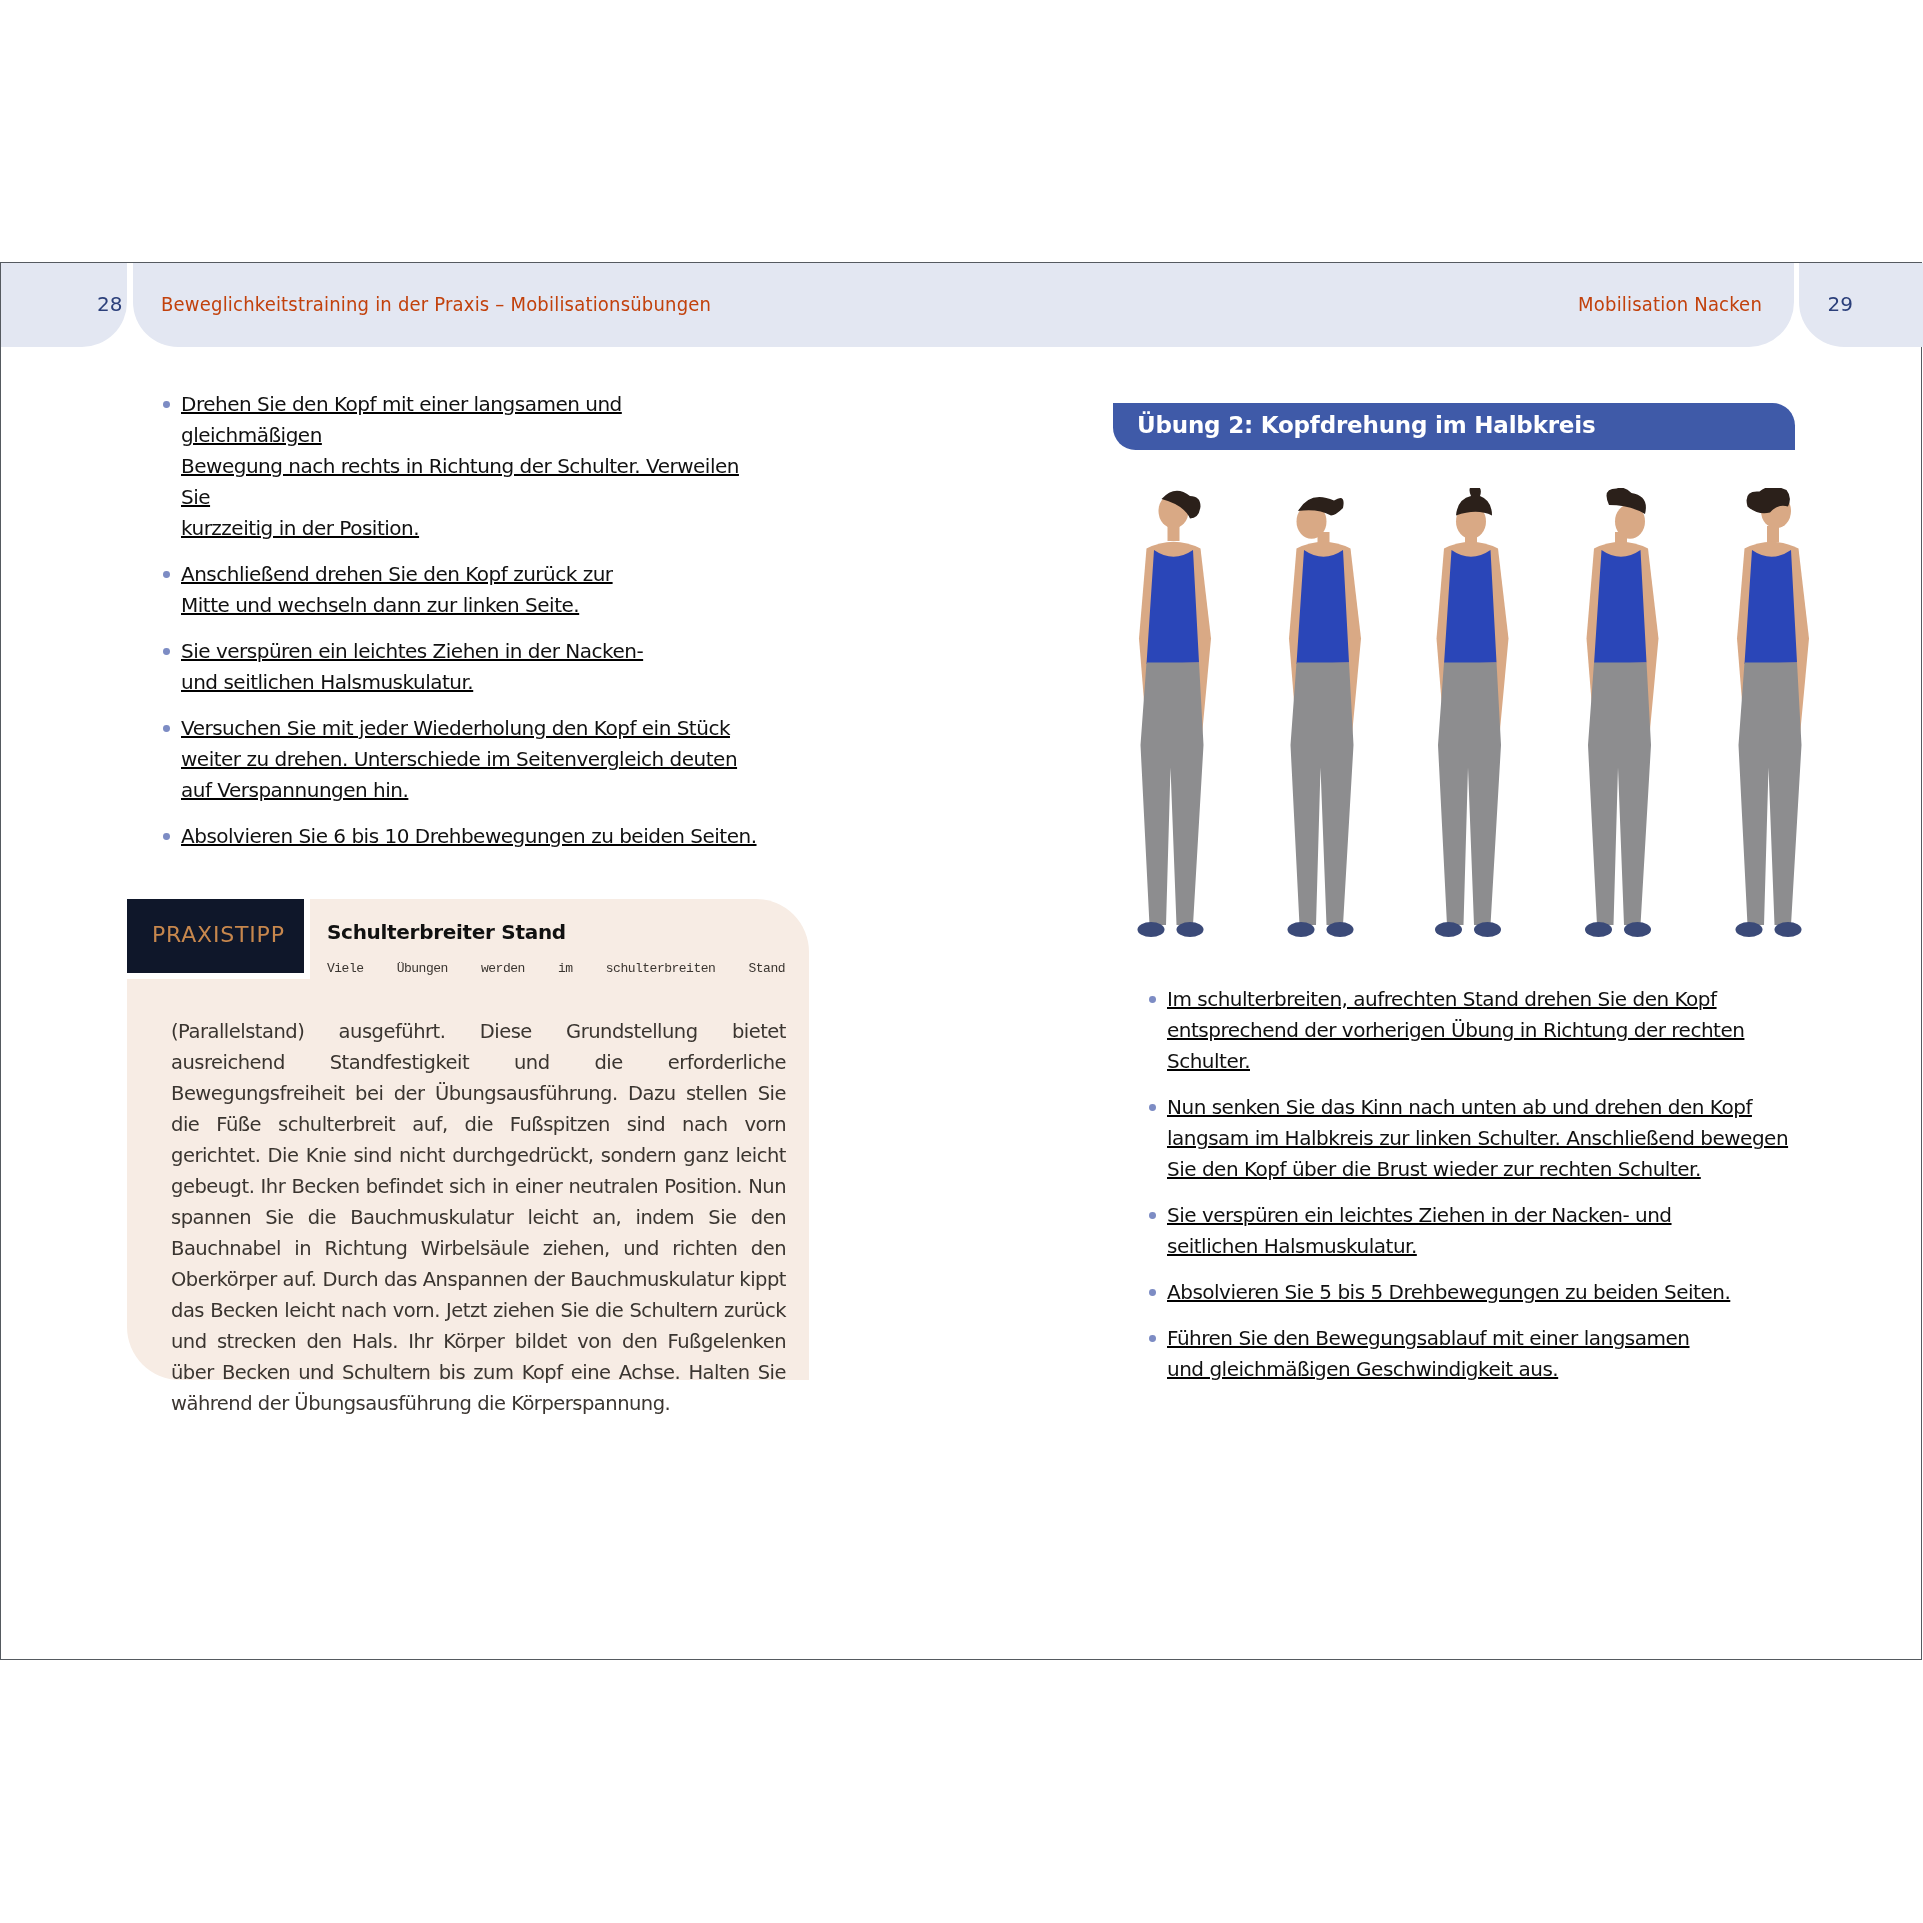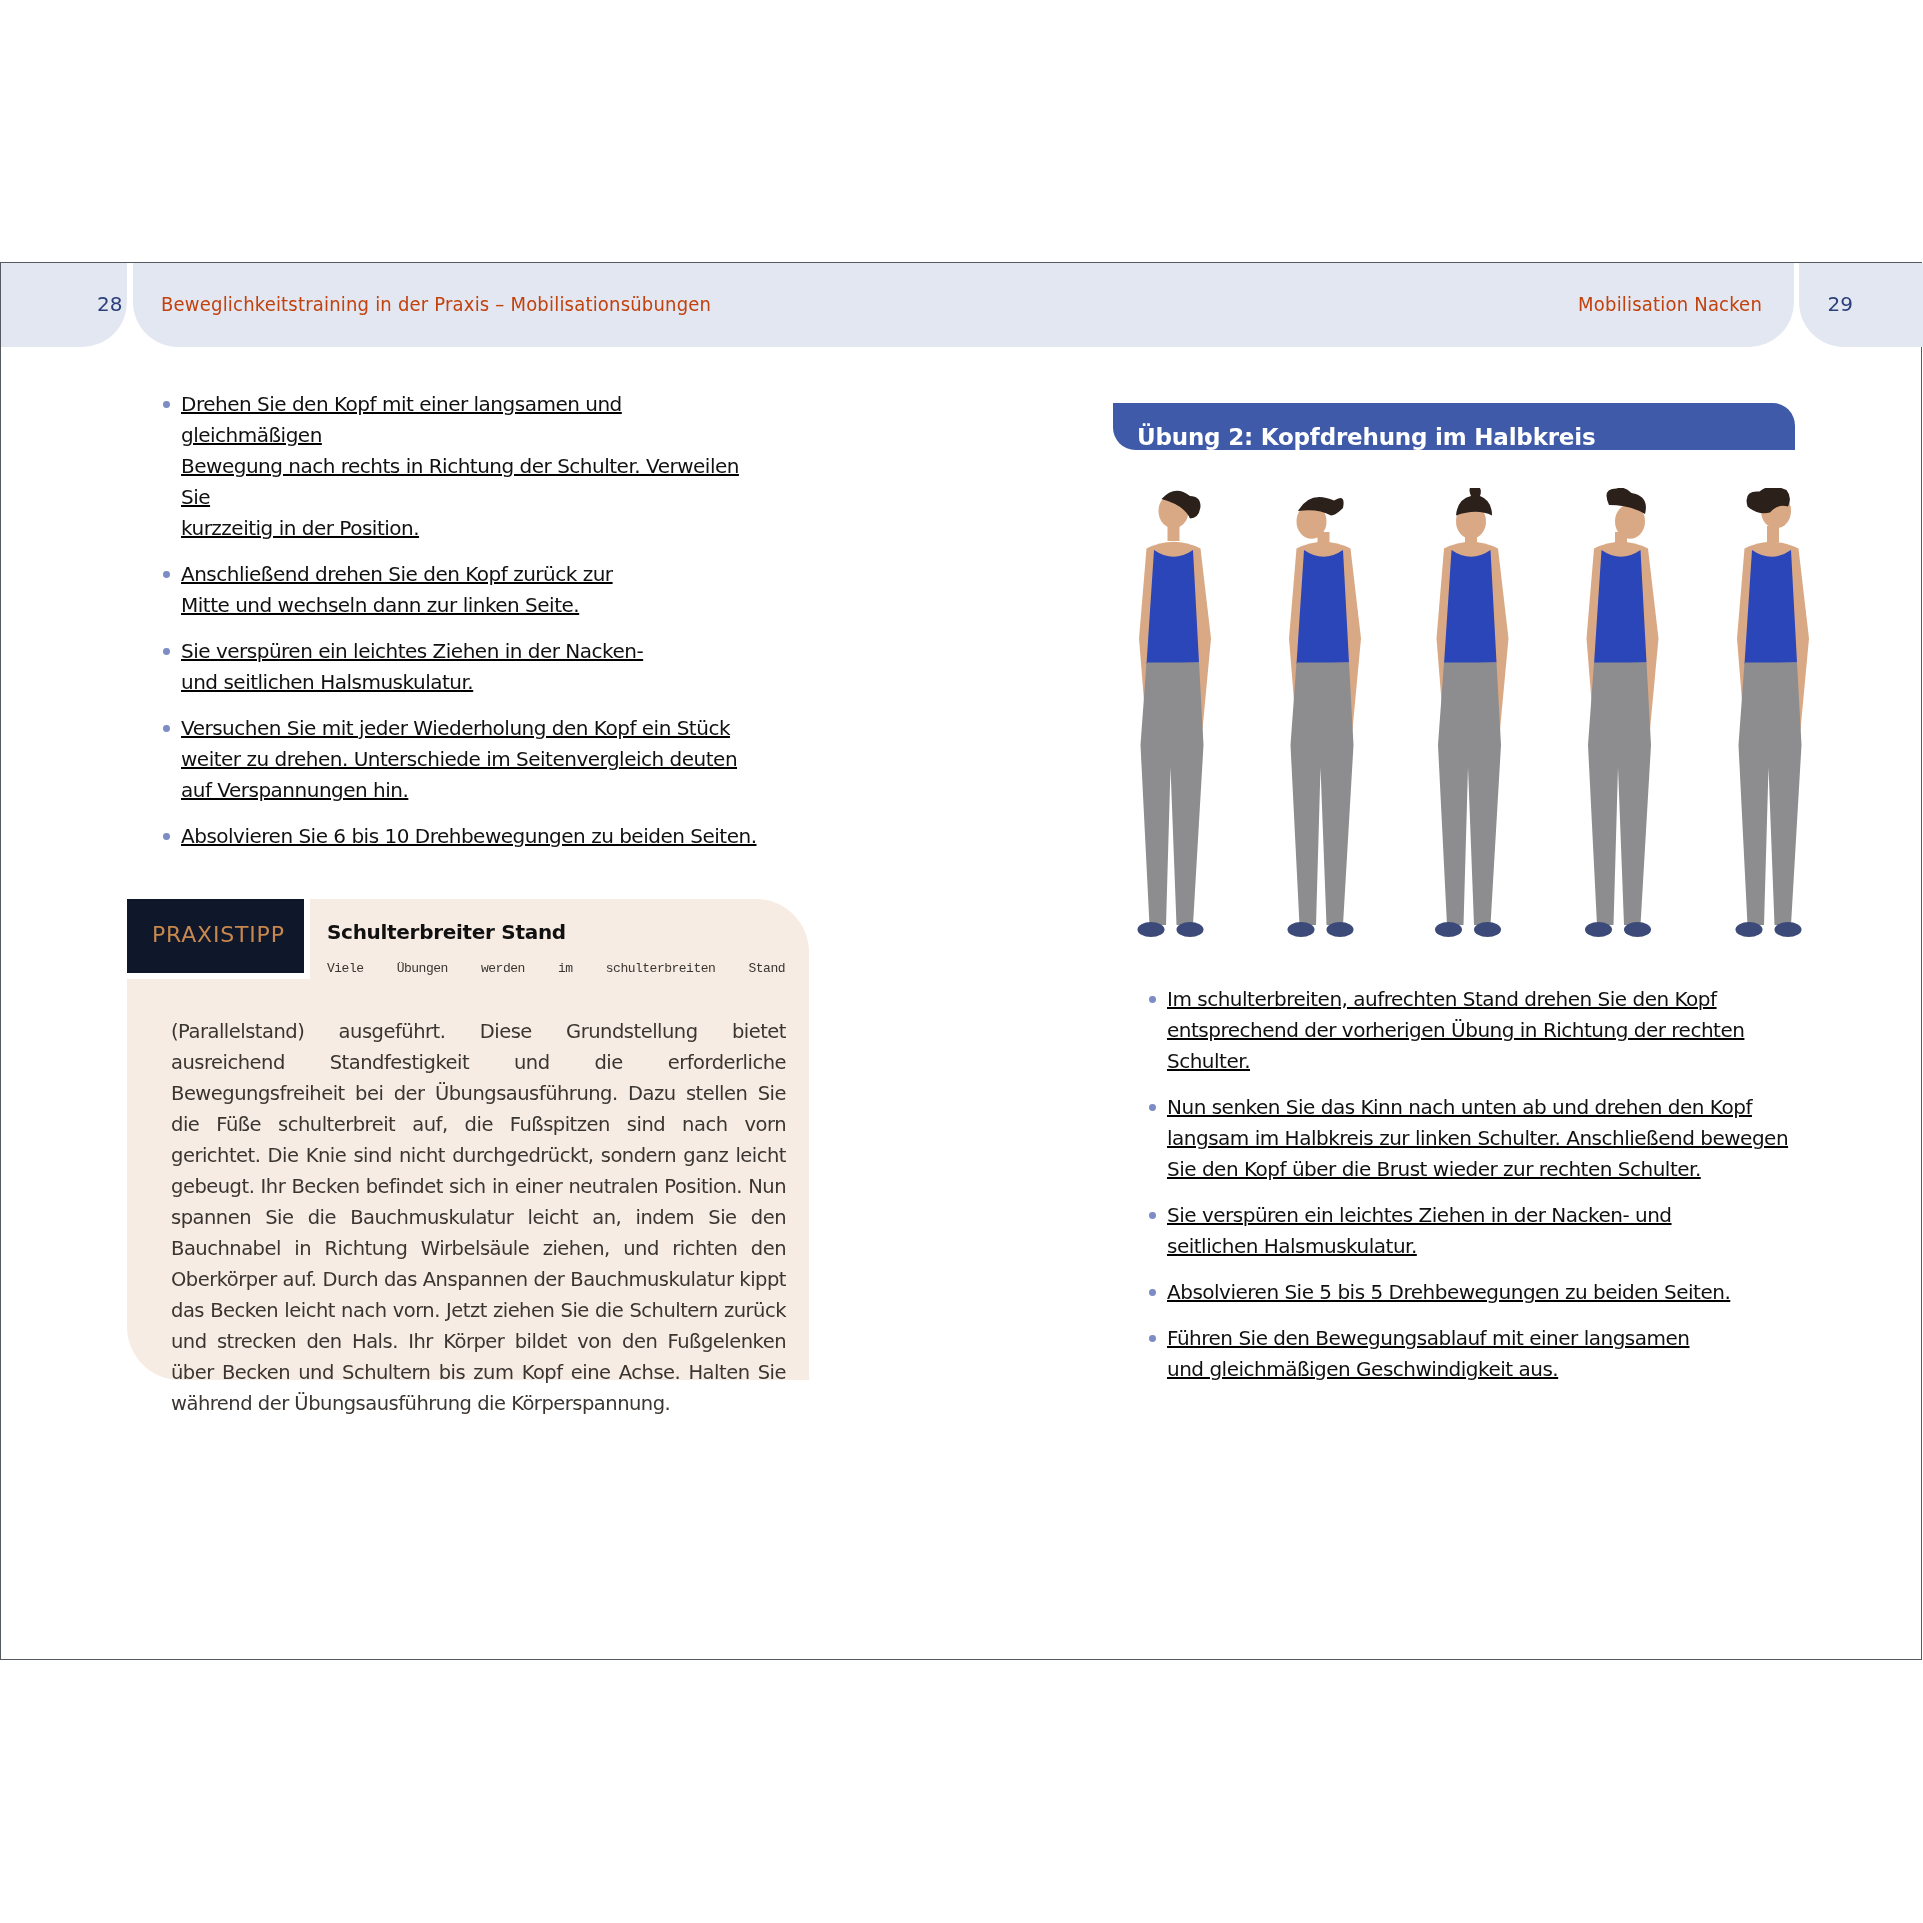--- a/index.html
+++ b/index.html
@@ -68,21 +68,21 @@
     color: #3a3530; text-align: justify; font-family: "DejaVu Sans", sans-serif; letter-spacing: -0.5px; margin-top: 32px;
   }
 
   
   .ex-bar {
     position: absolute; left: 1112px; top: 140px; width: 682px; height: 47px; background: #3f5aa8;
     border-top-right-radius: 22.5px; border-bottom-left-radius: 22.5px;
   }
   .ex-title {
     position: absolute; left: 24px; top: 9px; font-size: 23px; font-weight: bold; color: #fff;
-    font-family: "DejaVu Sans", sans-serif; letter-spacing: -0.2px; margin-top: 12px;
+    font-family: "DejaVu Sans", sans-serif; letter-spacing: -0.2px;
   }
 
   
   .figures { position: absolute; left: 1111px; top: 225px; width: 721px; height: 699px; }
   .fig { position: absolute; top: 0; width: 120px; height: 451px; }
 </style>
 </head>
 <body>
 
 <div class="spread">

